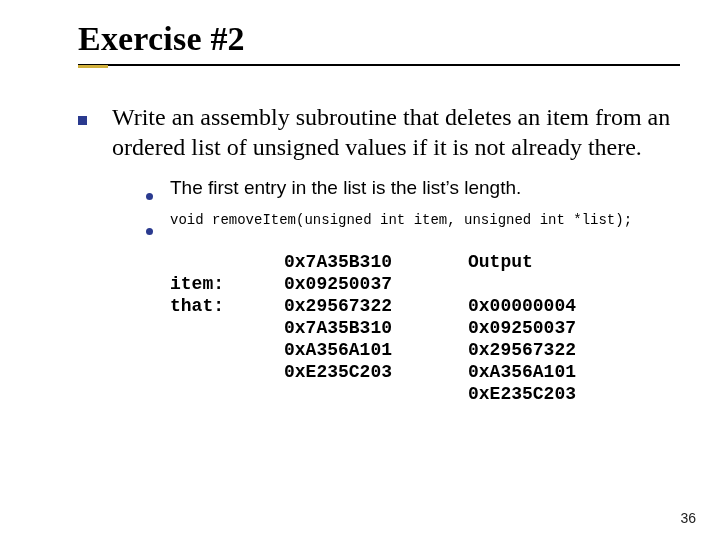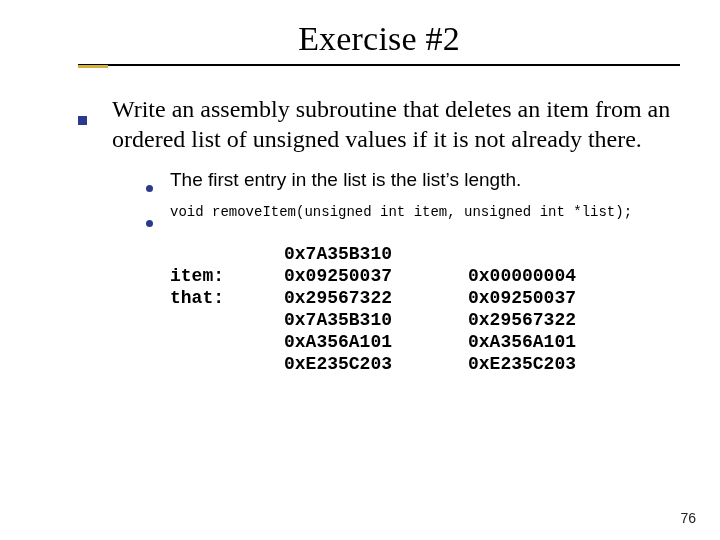--- a/index.html
+++ b/index.html
@@ -22,23 +22,22 @@
   }
   .title-wrap {
     margin-left: 78px;
     margin-right: 40px;
     border-bottom: 2px solid #000;
     padding-bottom: 6px;
     margin-bottom: 28px;
   }
   .title {
     font-size: 34px;
-    font-weight: 400;
+    font-weight: 700;
     letter-spacing: 0.2px;
-    text-align: center;
   }
   .accent {
     position: absolute;
     left: 78px;
     top: 65px;
     width: 30px;
     height: 3px;
     background: #d1b03c;
   }
   .body {
@@ -56,20 +55,21 @@
     padding-top: 8px;
   }
   .sq {
     display: inline-block;
     width: 9px;
     height: 9px;
     background: #2a3a8f;
   }
   .lvl1 .txt {
     flex: 1;
+    margin-top: 8px;
   }
   .sublist {
     margin-left: 68px;
     font-family: Arial, Helvetica, sans-serif;
     font-size: 19px;
     line-height: 1.3;
   }
   .lvl2 {
     display: flex;
     margin-bottom: 4px;
@@ -148,25 +148,26 @@
       </div>
       <div class="col col-input">
         <div class="row">0x7A35B310</div>
         <div class="row">0x09250037</div>
         <div class="row">0x29567322</div>
         <div class="row">0x7A35B310</div>
         <div class="row">0xA356A101</div>
         <div class="row">0xE235C203</div>
       </div>
       <div class="col col-output">
+        <div class="row">Output</div>
         <div class="row">&nbsp;</div>
         <div class="row">0x00000004</div>
         <div class="row">0x09250037</div>
         <div class="row">0x29567322</div>
         <div class="row">0xA356A101</div>
         <div class="row">0xE235C203</div>
       </div>
     </div>
 
   </div>
 
-  <div class="pagenum">76</div>
+  <div class="pagenum">36</div>
 </div>
 
 </body></html>

